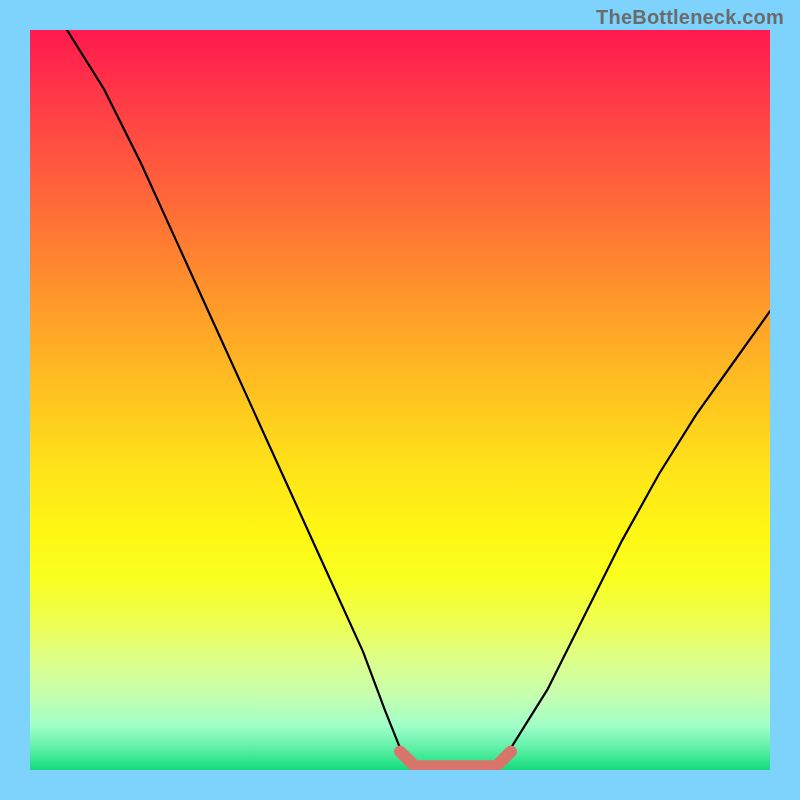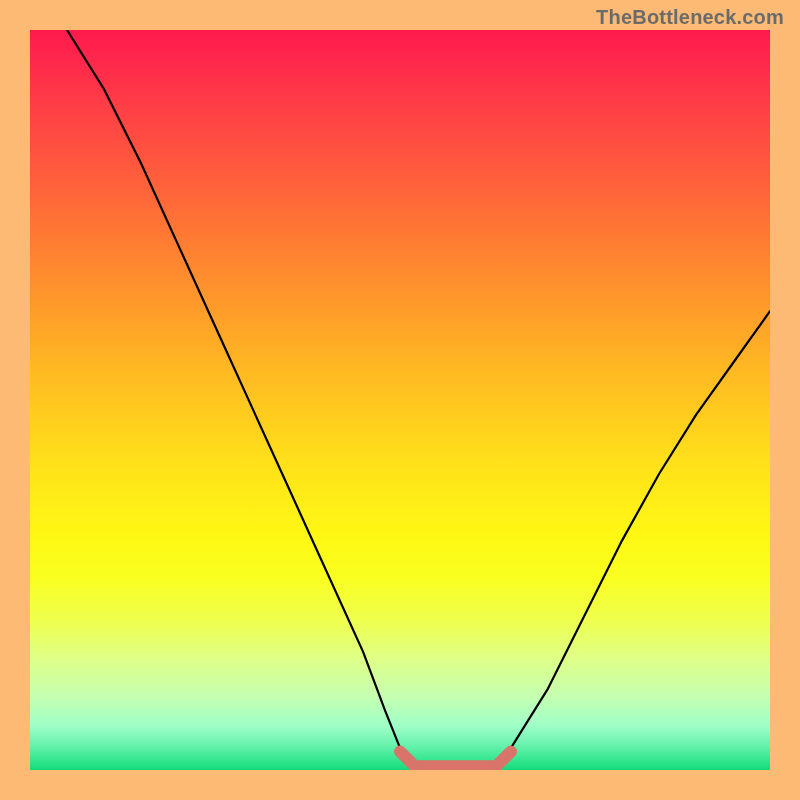--- a/index.html
+++ b/index.html
@@ -8,21 +8,21 @@
     width: 800px;
     height: 800px;
     overflow: hidden;
     background: #000;
     font-family: Arial, Helvetica, sans-serif;
   }
   .frame {
     position: relative;
     width: 800px;
     height: 800px;
-    background: #fdba74;
+    background: #7dd3fc;
   }
   .plot-area {
     position: absolute;
     left: 30px;
     top: 30px;
     width: 740px;
     height: 740px;
     overflow: hidden;
   }
   .gradient {

